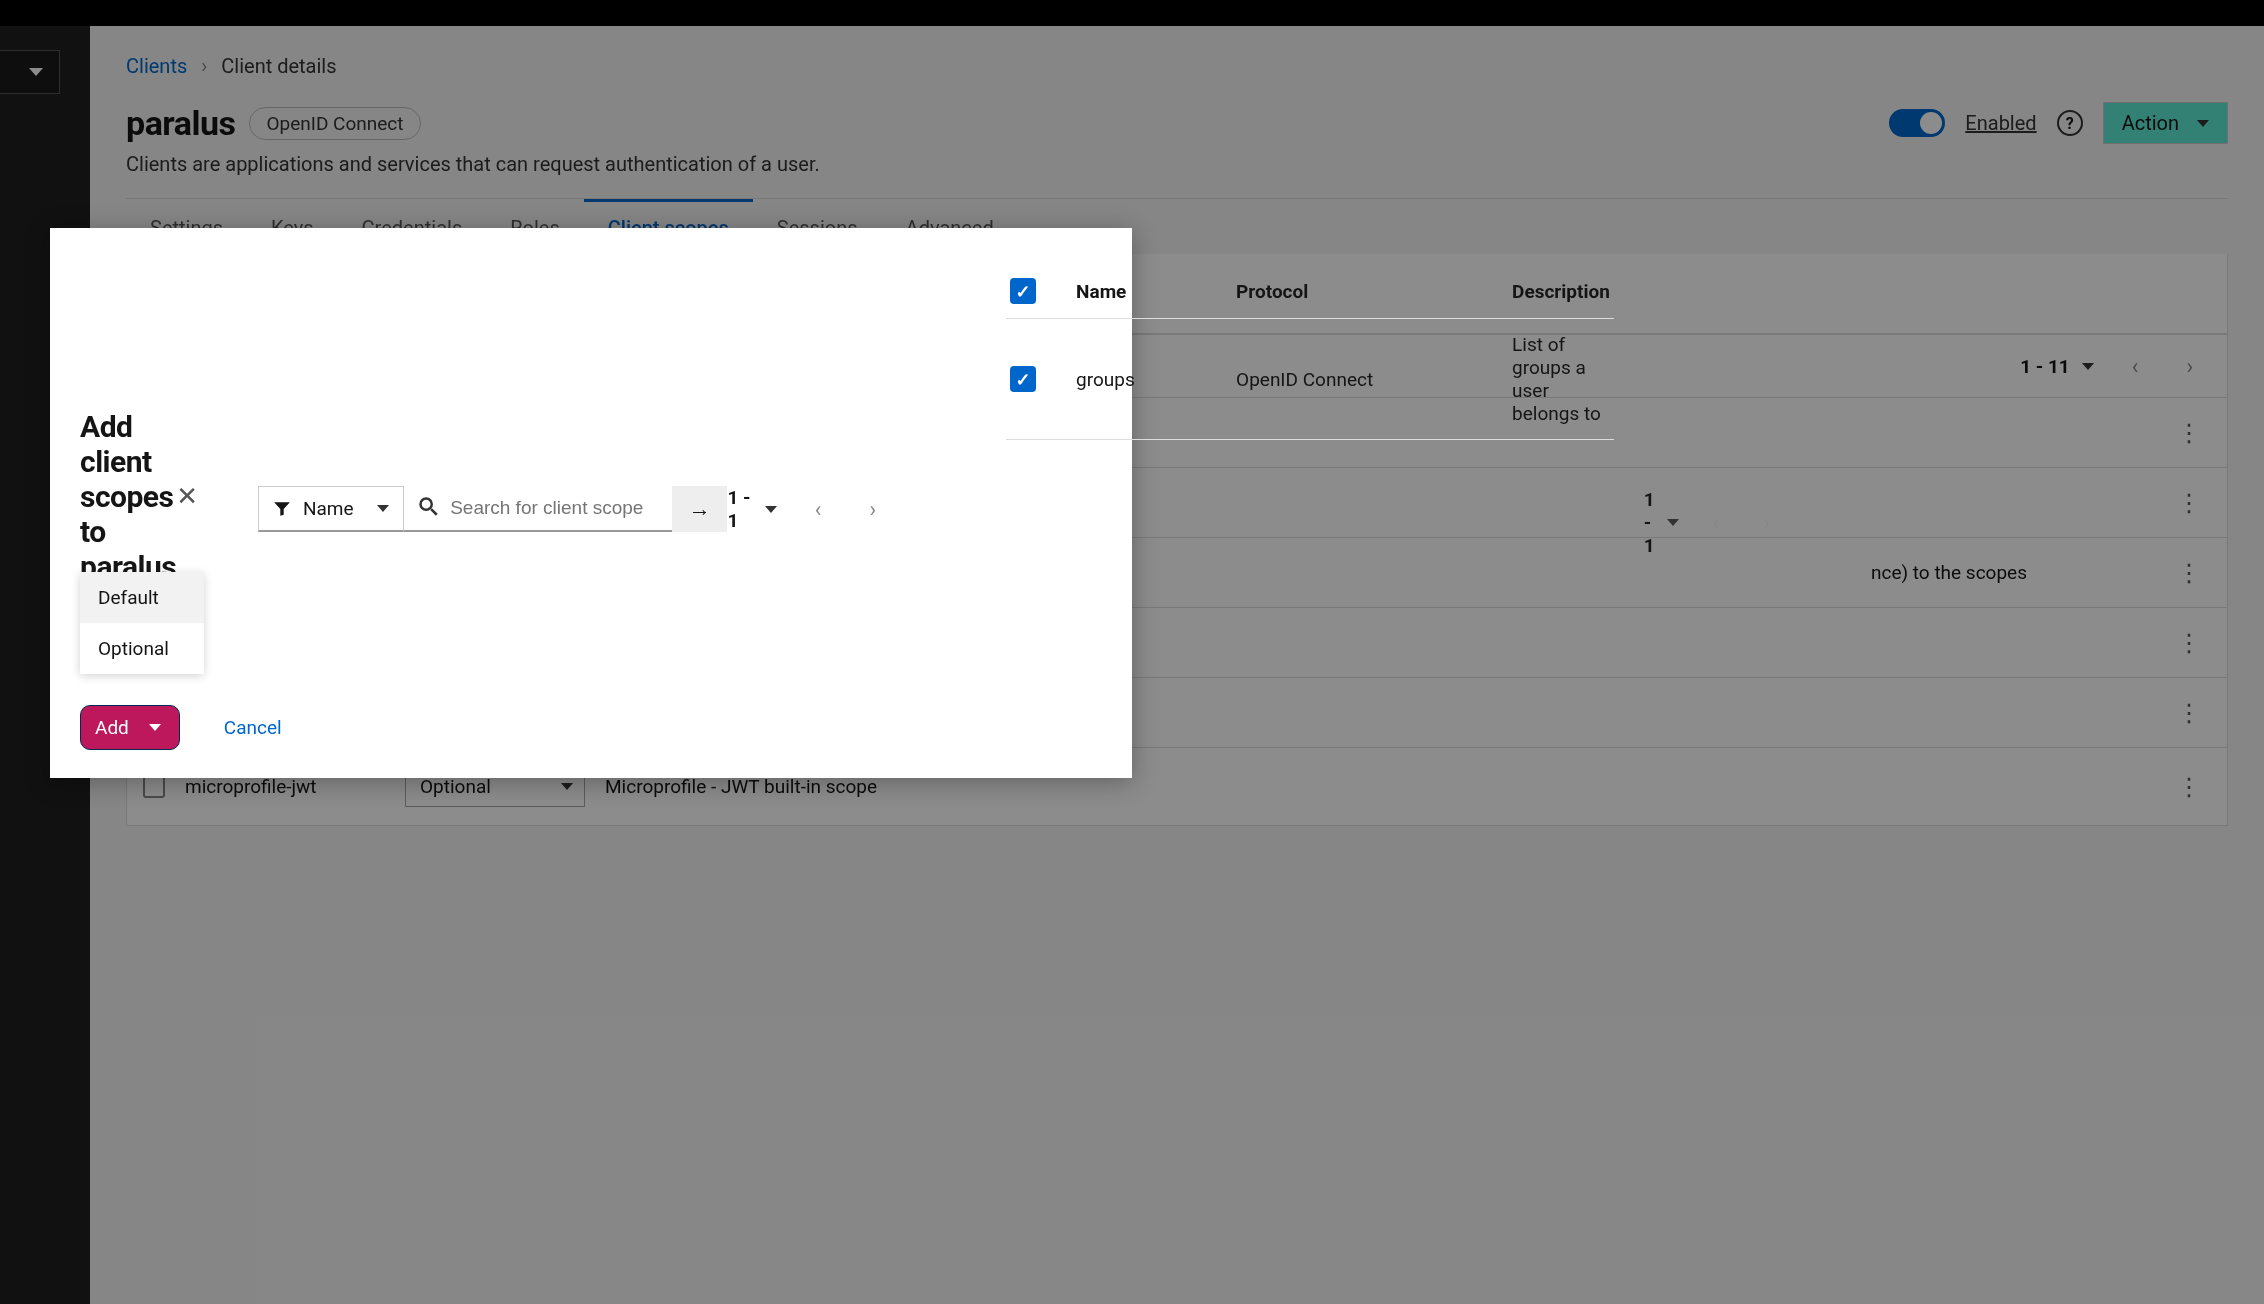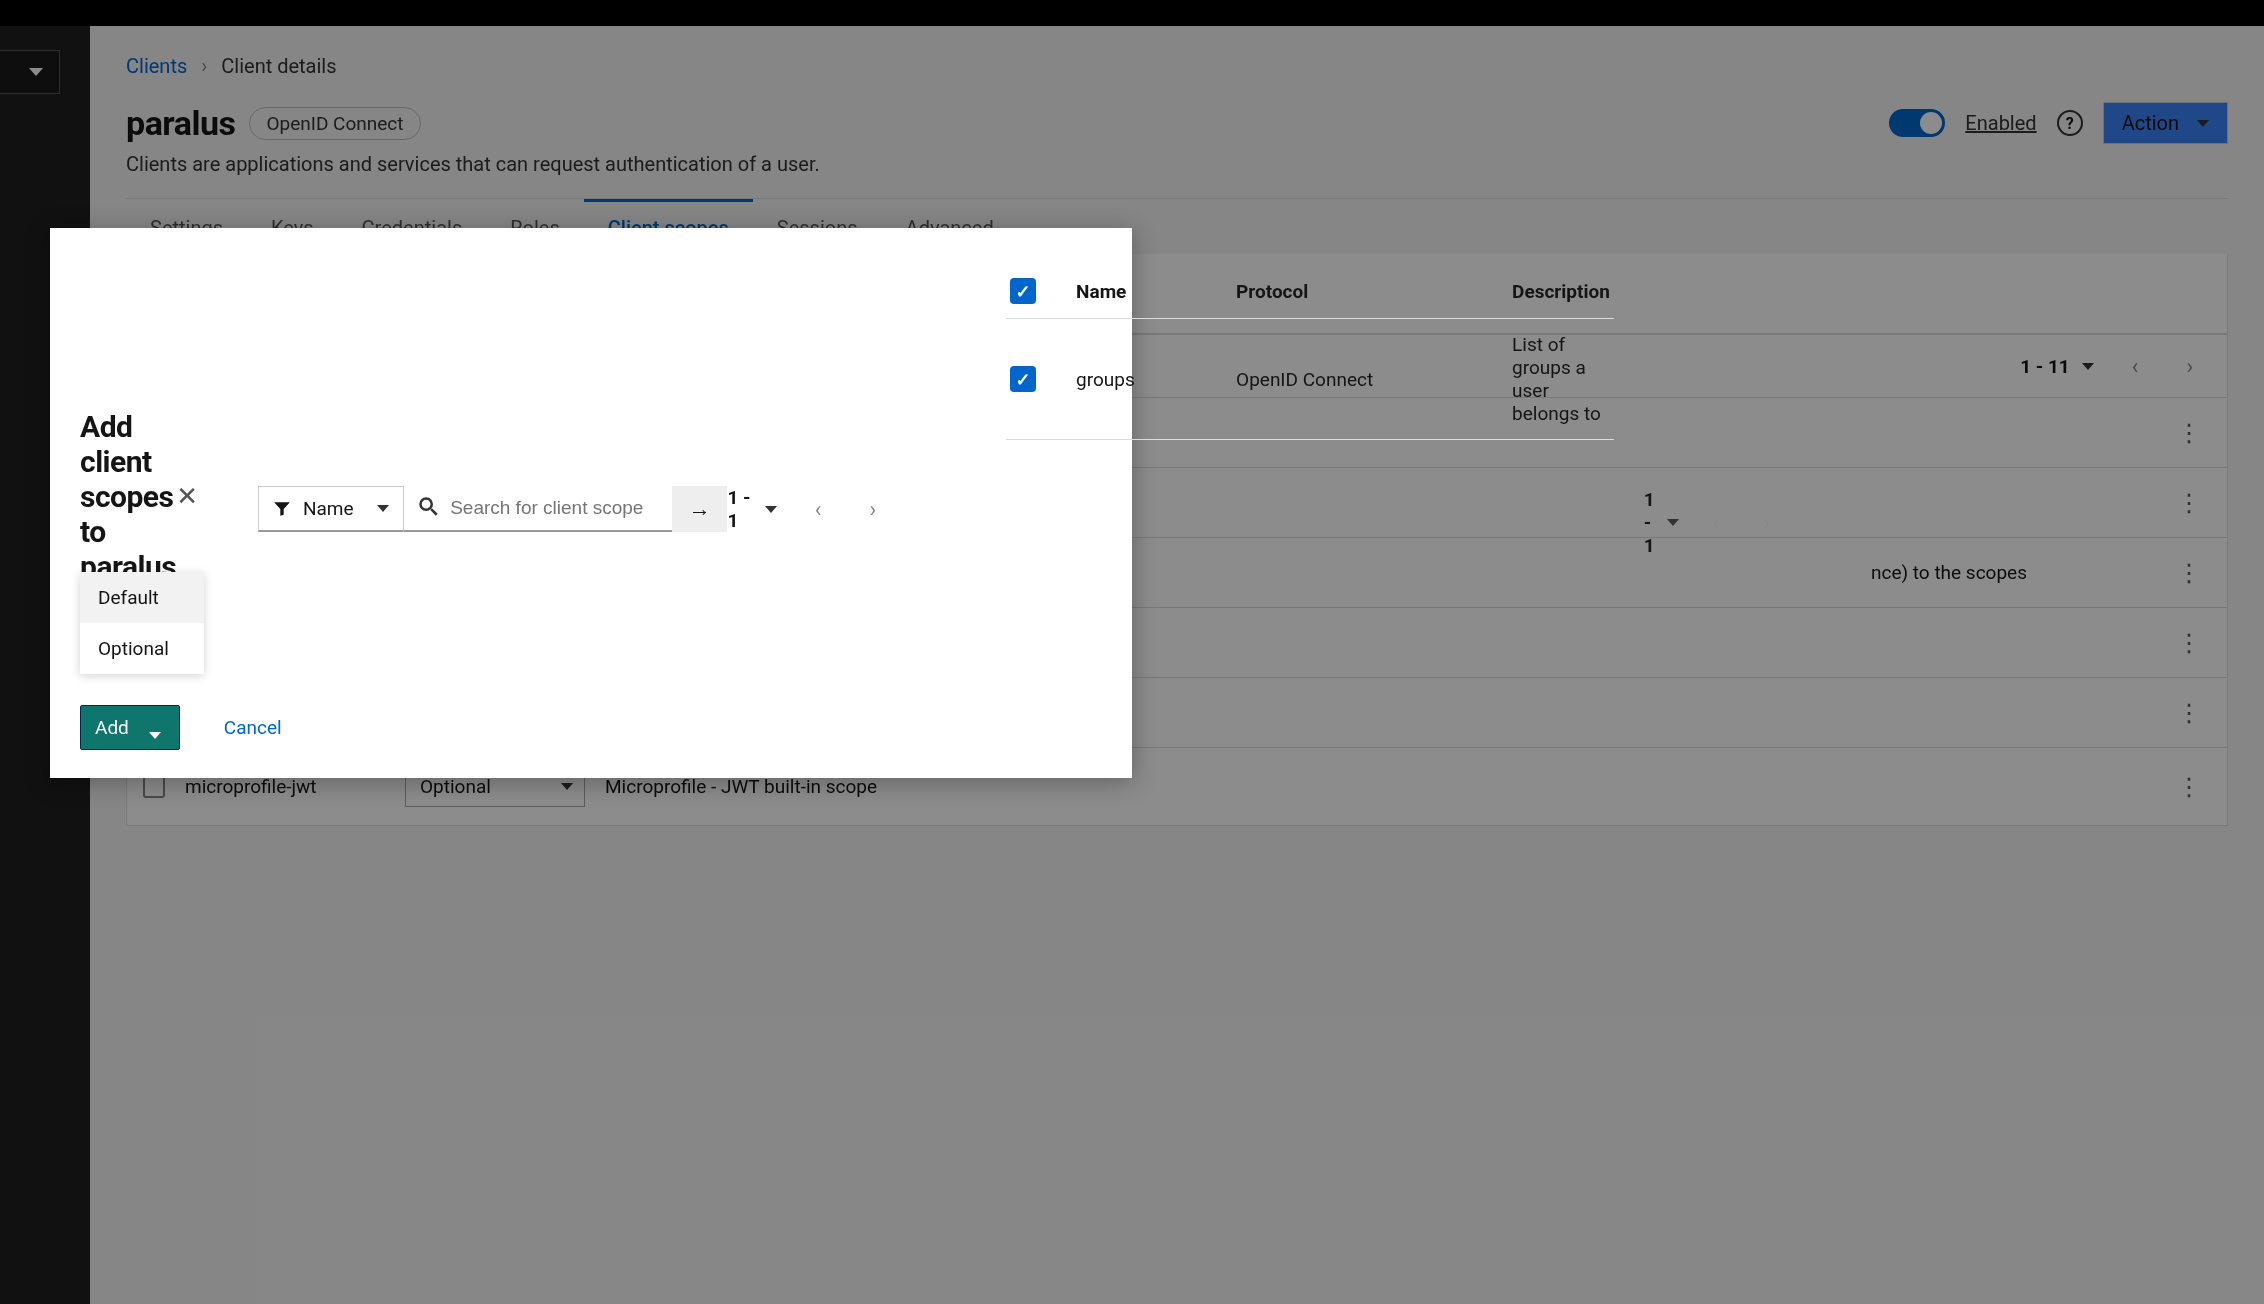--- a/index.html
+++ b/index.html
@@ -52,21 +52,21 @@
     width: 56px; height: 28px; border-radius: 14px; background: #0066cc; position: relative;
   }
   .toggle .knob { position: absolute; top: 3px; right: 3px; width: 22px; height: 22px; border-radius: 50%; background: #fff; }
   .enabled-label { font-size: 20px; color: #333; text-decoration: underline; }
   .help-circle {
     width: 26px; height: 26px; border: 2.5px solid #333; border-radius: 50%;
     display: flex; align-items: center; justify-content: center; font-size: 16px; font-weight: 700;
   }
   .action-btn {
     display: flex; align-items: center; gap: 18px; padding: 8px 18px;
-    border: 1px solid #ccc; background: #3b82f6; font-size: 20px;
+    border: 1px solid #ccc; background: #5eead4; font-size: 20px;
   }
   .caret-dark { width: 0; height: 0; border-left: 6px solid transparent; border-right: 6px solid transparent; border-top: 7px solid #333; }
 
   .subtitle { font-size: 20px; color: #333; margin-bottom: 22px; }
 
   .tabs { display: flex; border-top: 1px solid #ddd; }
   .tab { padding: 14px 24px; font-size: 20px; color: #555; border-top: 3px solid transparent; }
   .tab.active { border-top: 3px solid #0066cc; color: #0066cc; font-weight: 500; }
 
   
@@ -146,22 +146,22 @@
   
   .add-menu {
     position: absolute; left: 30px; bottom: 104px; width: 124px; background: #fff;
     box-shadow: 0 2px 10px rgba(0,0,0,0.18); border-radius: 2px; overflow: hidden;
   }
   .add-menu .item { padding: 14px 18px; font-size: 19px; background: #fff; }
   .add-menu .item.hover { background: #f2f2f2; }
 
   .modal-actions { position: absolute; left: 30px; bottom: 28px; display: flex; align-items: center; gap: 44px; }
   .btn-add {
-    background: #0f766e; color: #fff; font-size: 19px; padding: 10px 18px 10px 14px;
-    display: flex; align-items: flex-end; gap: 20px; border: 1px solid #002a55; border-radius: 2px;
+    background: #be185d; color: #fff; font-size: 19px; padding: 10px 18px 10px 14px;
+    display: flex; align-items: center; gap: 20px; border: 1px solid #002a55; border-radius: 10px;
   }
   .caret-white-sm { width: 0; height: 0; border-left: 6px solid transparent; border-right: 6px solid transparent; border-top: 7px solid #fff; }
   .btn-cancel { color: #0066cc; font-size: 19px; }
 </style>
 </head>
 <body>
 
 <div class="viewport">
   <div class="topbar"></div>
 

